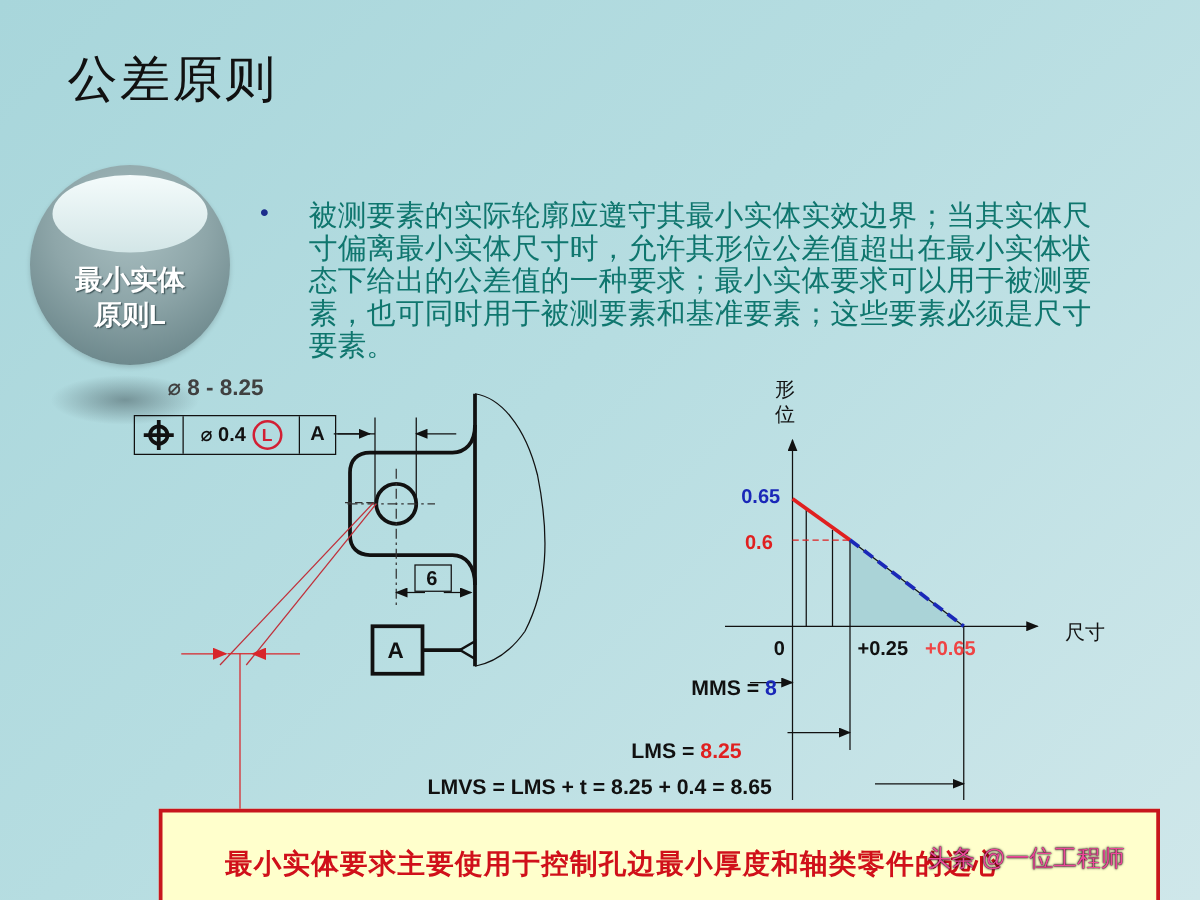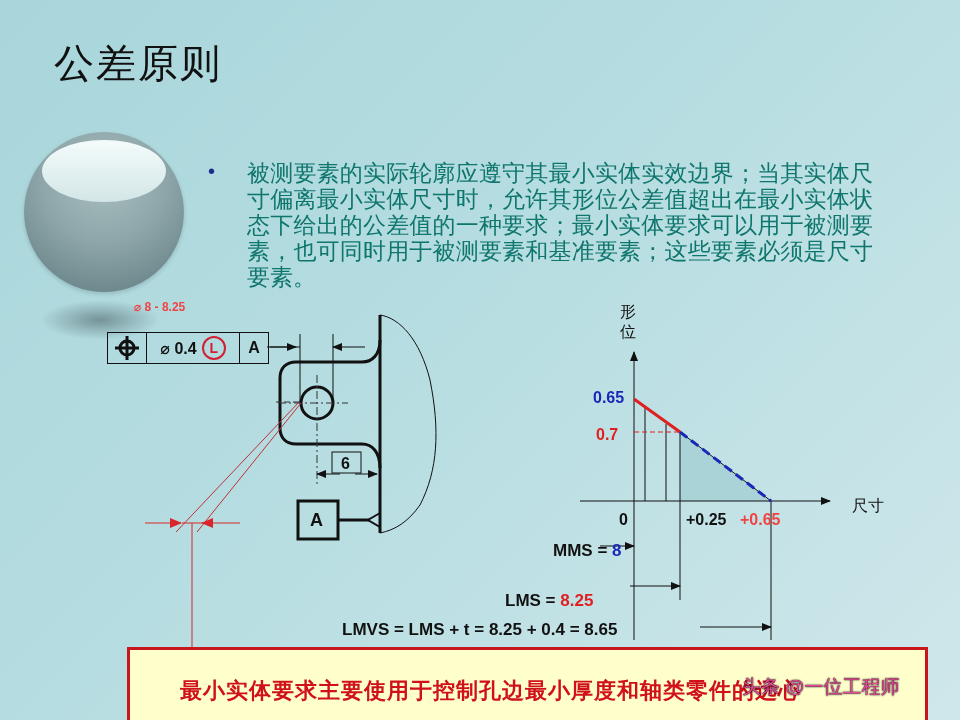--- a/index.html
+++ b/index.html
@@ -34,21 +34,21 @@
   }
   .bullet {
     position:absolute; left:208px; top:160px; color:#1c2d8c; font-size:20px;
   }
   .body-text {
     position:absolute; left:247px; top:160px; width:626px;
     font-family: "DejaVu Serif", "Liberation Serif", serif;
     color:#0f766e; font-size:23px; line-height:26px; text-align:justify;
   }
   .fcf-top {
-    position:absolute; left:134px; top:300px; font-weight:bold; font-size:12px; color:#ef4444;
+    position:absolute; left:134px; top:300px; font-weight:bold; font-size:18px; color:#404040;
   }
   .fcf {
     position:absolute; left:107px; top:332px; height:30px; display:flex;
     border:1px solid #111; background:transparent;
   }
   .fcf .cell { border-right:1px solid #111; display:flex; align-items:center; justify-content:center; font-weight:bold; font-size:16px; color:#111; }
   .fcf .cell:last-child { border-right:none; }
   .l-circle {
     display:inline-flex; width:20px; height:20px; border:2px solid #d21f34; border-radius:50%;
     color:#d21f34; align-items:center; justify-content:center; font-size:14px; margin-left:5px;
@@ -70,20 +70,24 @@
   .axis-cn { position:absolute; font-family:"DejaVu Serif", serif; font-size:16px; color:#111; }
 </style>
 </head>
 <body>
 
 <div class="title">公差原则</div>
 
 <div class="sphere-shadow"></div>
 <div class="sphere">
   <div class="gloss"></div>
+  <div class="label">
+    <div>最小实体</div>
+    <div>原则L</div>
+  </div>
 </div>
 
 <div class="bullet">•</div>
 <div class="body-text">被测要素的实际轮廓应遵守其最小实体实效边界；当其实体尺寸偏离最小实体尺寸时，允许其形位公差值超出在最小实体状态下给出的公差值的一种要求；最小实体要求可以用于被测要素，也可同时用于被测要素和基准要素；这些要素必须是尺寸要素。</div>
 
 <svg class="svgwrap" width="960" height="720">
   <defs>
     <marker id="arrB" markerWidth="10" markerHeight="8" refX="9" refY="4" orient="auto" markerUnits="userSpaceOnUse">
       <path d="M0,0 L10,4 L0,8 Z" fill="#111"></path>
     </marker>
@@ -159,21 +163,21 @@
   </div>
   <div class="cell" style="width:28px;">A</div>
 </div>
 <div class="chart-label" style="left:341px;top:455px;color:#111;">6</div>
 <div class="chart-label" style="left:310px;top:510px;color:#111;font-size:18px;">A</div>
 
 <div class="axis-cn" style="left:620px;top:302px;">形</div>
 <div class="axis-cn" style="left:620px;top:322px;">位</div>
 <div class="axis-cn" style="left:852px;top:496px;">尺寸</div>
 <div class="chart-label" style="left:593px;top:389px;color:#1a28b8;">0.65</div>
-<div class="chart-label" style="left:596px;top:426px;color:#e02020;">0.7</div>
+<div class="chart-label" style="left:596px;top:426px;color:#e02020;">0.6</div>
 <div class="chart-label" style="left:619px;top:511px;color:#111;">0</div>
 <div class="chart-label" style="left:686px;top:511px;color:#111;">+0.25</div>
 <div class="chart-label" style="left:740px;top:511px;color:#ef4444;text-align:center;">+0.65</div>
 
 <div class="eqn" style="left:505px;top:541px;margin-left:48px;">
   <span>MMS = </span><span style="color:#1a28b8">8</span>
 </div>
 <div class="eqn" style="left:505px;top:579px;margin-top:12px;">
   <span>LMS = </span><span style="color:#e02020">8.25</span>
 </div>

